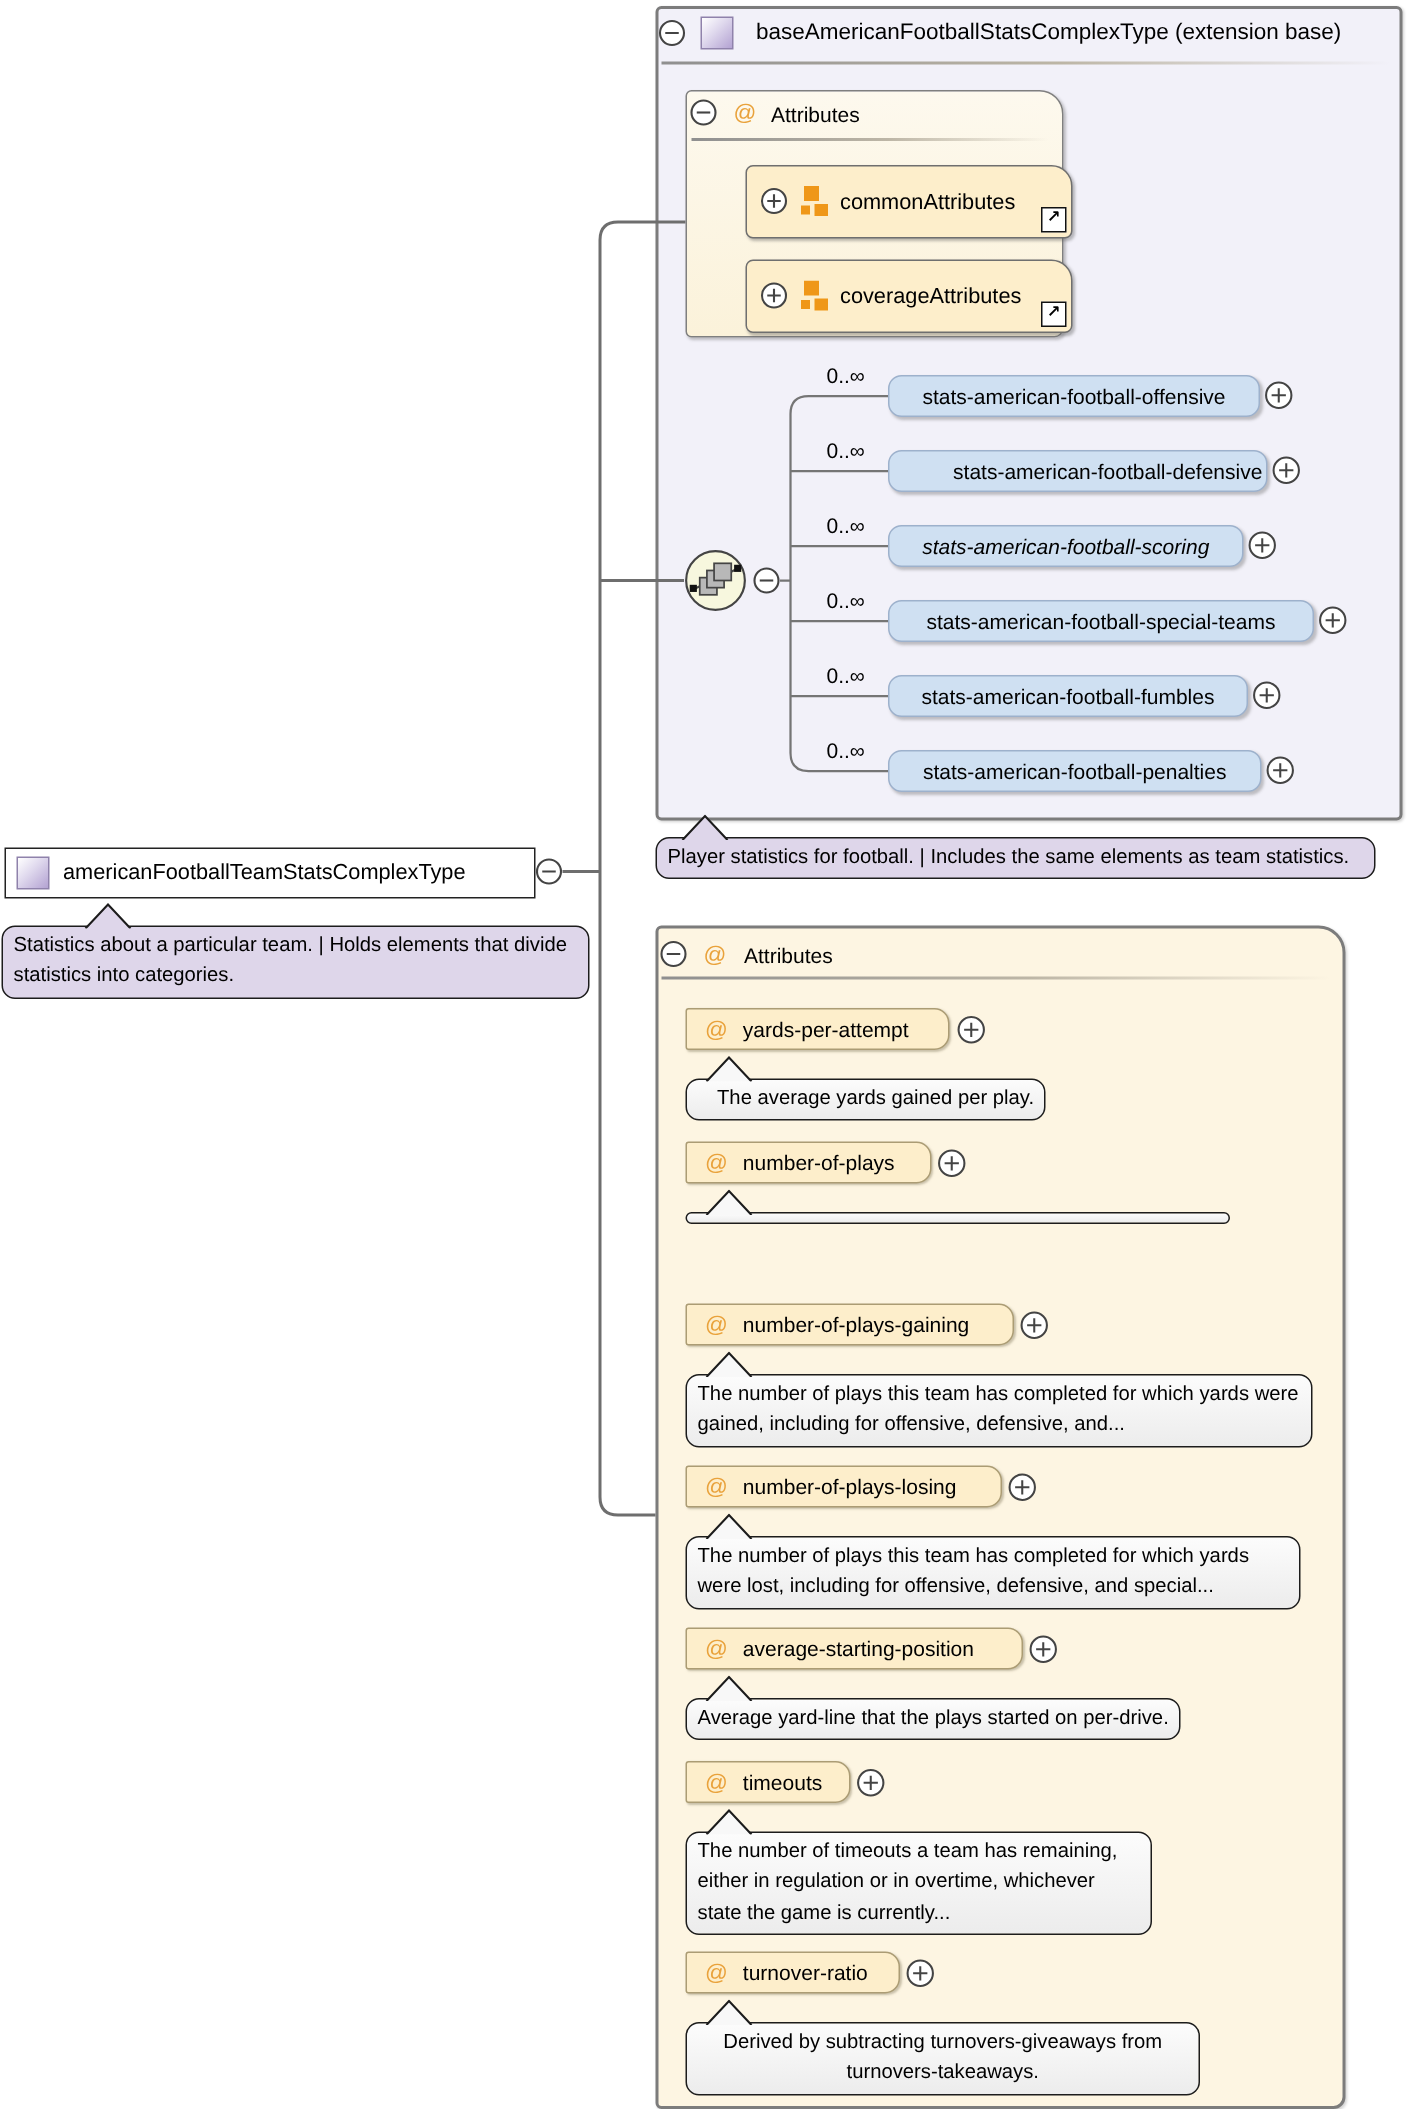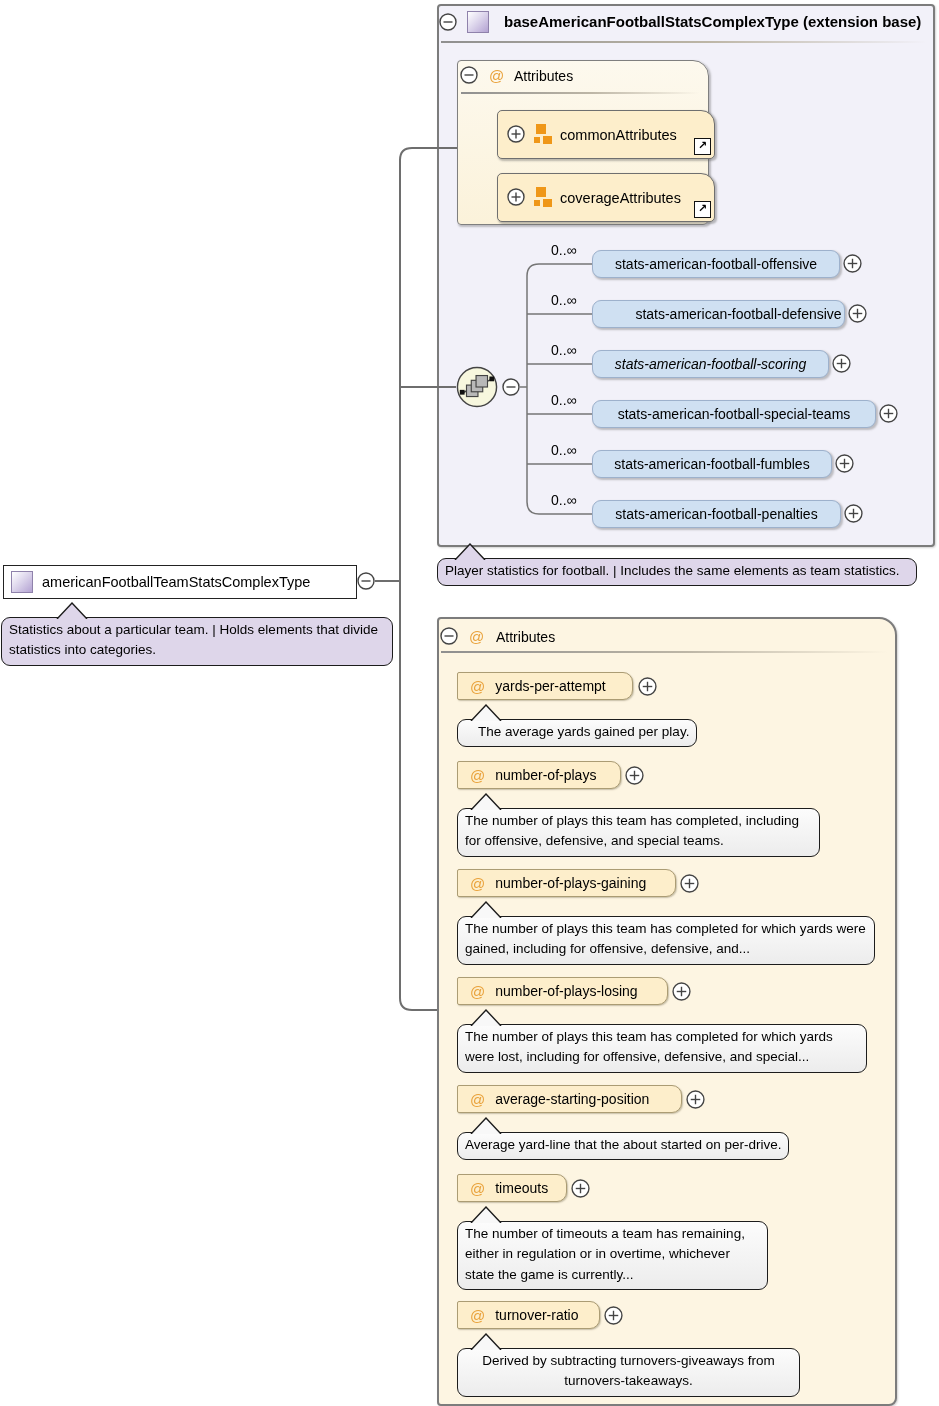--- a/index.html
+++ b/index.html
@@ -72,21 +72,21 @@
 
   <div class="bigbox purple" style="left:437px;top:4px;width:494px;height:539px;"></div>
 
   <div class="circ" style="left:439px;top:13px;">
     <svg width="18" height="18" viewBox="0 0 18 18">
         <circle cx="9" cy="9" r="8" fill="#fff" stroke="#444" stroke-width="1.4"></circle>
         <line x1="4.5" y1="9" x2="13.5" y2="9" stroke="#444" stroke-width="1.4"></line>
       </svg>
   </div>
   <div class="ct-icon" style="left:467px;top:11px;"></div>
-  <div class="hdr-title" style="left:504px;top:13px;font-weight:bold;">baseAmericanFootballStatsComplexType (extension base)</div>
+  <div class="hdr-title" style="left:504px;top:13px;">baseAmericanFootballStatsComplexType (extension base)</div>
   <div class="sep" style="left:441px;top:41px;width:486px;"></div>
 
   <div class="attr-container" style="left:457px;top:60px;width:250px;height:163px;"></div>
   <div class="circ" style="left:460px;top:66px;">
     <svg width="18" height="18" viewBox="0 0 18 18">
         <circle cx="9" cy="9" r="8" fill="#fff" stroke="#444" stroke-width="1.4"></circle>
         <line x1="4.5" y1="9" x2="13.5" y2="9" stroke="#444" stroke-width="1.4"></line>
       </svg>
   </div>
   <div class="at" style="left:489px;top:67px;">@</div>
@@ -270,21 +270,20 @@
         <circle cx="9" cy="9" r="8" fill="#fff" stroke="#444" stroke-width="1.3"></circle>
         <line x1="4.5" y1="9" x2="13.5" y2="9" stroke="#444" stroke-width="1.3"></line>
         <line x1="9" y1="4.5" x2="9" y2="13.5" stroke="#444" stroke-width="1.3"></line>
       </svg>
   </div>
   <div class="callout gray" style="left:457px;top:808px;width:363px;">
     <svg class="ptr" style="left:12px;" viewBox="0 0 32 17">
       <path class="f" d="M1 17 L16 1 L31 17 Z" stroke="none"></path>
         <path d="M1 17 L16 1 L31 17" fill="none" stroke="#1c1c1c" stroke-width="1.4"></path>
     </svg>
-    <span>The number of plays this team has completed, including for offensive, defensive, and special teams.</span>
   </div>
 
   <div class="attr-box" style="left:457px;top:869px;width:219px;">
     <span class="at-in">@</span>
     <span>number-of-plays-gaining</span>
   </div>
   <div class="circ" style="left:680px;top:874px;">
     <svg width="19" height="19" viewBox="0 0 18 18">
         <circle cx="9" cy="9" r="8" fill="#fff" stroke="#444" stroke-width="1.3"></circle>
         <line x1="4.5" y1="9" x2="13.5" y2="9" stroke="#444" stroke-width="1.3"></line>
@@ -327,21 +326,21 @@
         <circle cx="9" cy="9" r="8" fill="#fff" stroke="#444" stroke-width="1.3"></circle>
         <line x1="4.5" y1="9" x2="13.5" y2="9" stroke="#444" stroke-width="1.3"></line>
         <line x1="9" y1="4.5" x2="9" y2="13.5" stroke="#444" stroke-width="1.3"></line>
       </svg>
   </div>
   <div class="callout gray nowrap" style="left:457px;top:1132px;">
     <svg class="ptr" style="left:12px;" viewBox="0 0 32 17">
       <path class="f" d="M1 17 L16 1 L31 17 Z" stroke="none"></path>
         <path d="M1 17 L16 1 L31 17" fill="none" stroke="#1c1c1c" stroke-width="1.4"></path>
     </svg>
-    <span>Average yard-line that the about started on per-drive.</span>
+    <span>Average yard-line that the plays started on per-drive.</span>
   </div>
 
   <div class="attr-box" style="left:457px;top:1174px;width:110px;">
     <span class="at-in">@</span>
     <span>timeouts</span>
   </div>
   <div class="circ" style="left:571px;top:1179px;">
     <svg width="19" height="19" viewBox="0 0 18 18">
         <circle cx="9" cy="9" r="8" fill="#fff" stroke="#444" stroke-width="1.3"></circle>
         <line x1="4.5" y1="9" x2="13.5" y2="9" stroke="#444" stroke-width="1.3"></line>

